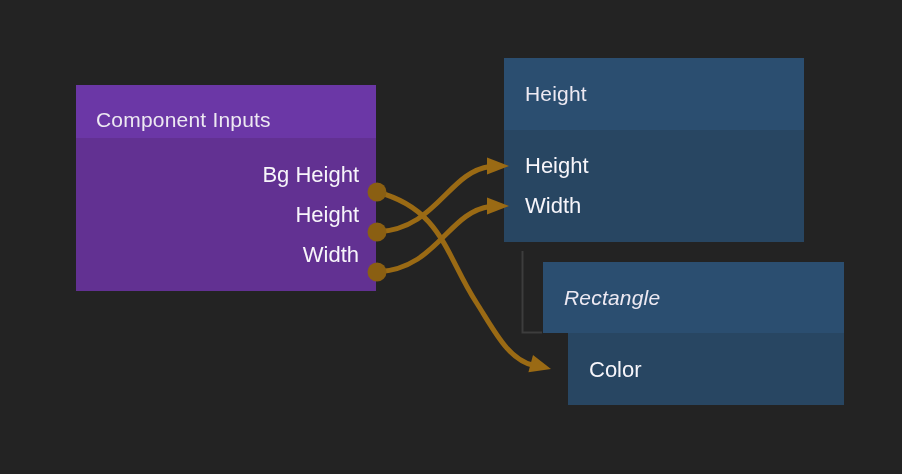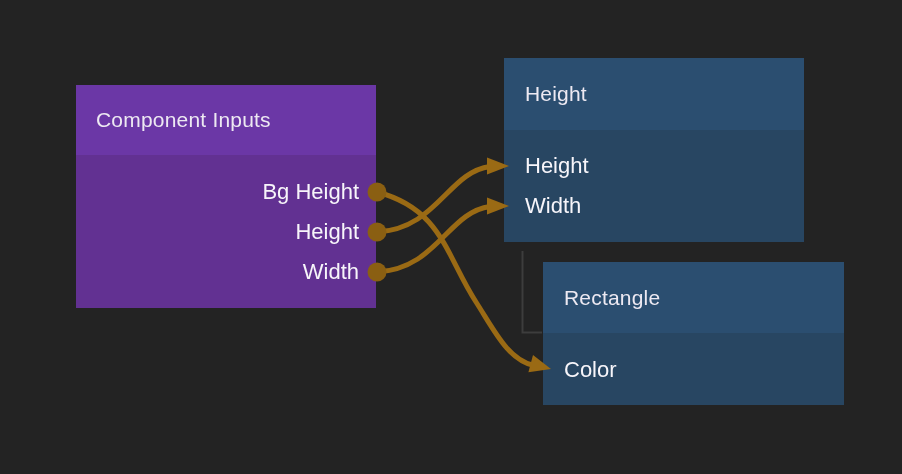--- a/index.html
+++ b/index.html
@@ -31,32 +31,32 @@
     white-space:nowrap;
   }
   .node .row{
     height:40px;line-height:40px;
     color:var(--label-text);
     font-size:22px;
     white-space:nowrap;
   }
   
   #node-ci{left:76px;top:85px;width:300px;height:223px;}
-  #node-ci .header{background:var(--purple-header);height:70px;line-height:70px;padding-left:20px;}
+  #node-ci .header{background:var(--purple-header);height:53px;line-height:70px;padding-left:20px;}
   #node-ci .body{background:var(--purple-body);height:153px;padding-top:17px;}
   #node-ci .row{text-align:right;padding-right:17px;}
   
   #node-group{left:504px;top:58px;width:300px;height:184px;}
   #node-group .header{background:var(--blue-header);height:72px;line-height:72px;}
   #node-group .body{background:var(--blue-body);height:112px;padding-top:16px;}
   #node-group .row{padding-left:21px;}
   
   #node-rect{left:543px;top:262px;width:301px;height:143px;}
-  #node-rect .header{background:var(--blue-header);height:71px;line-height:71px;}
-  #node-rect .body{background:var(--blue-body);height:72px;padding-top:17px;}
+  #node-rect .header{background:var(--blue-header);height:71px;line-height:71px;font-style:italic;}
+  #node-rect .body{background:var(--blue-body);height:72px;padding-top:17px;margin-left:25px;}
   #node-rect .row{padding-left:21px;}
   
   svg.wires{position:absolute;inset:0;z-index:5;}
   .wire-path{fill:none;stroke:var(--wire);stroke-width:5;stroke-linecap:round;}
   .arrowhead{fill:var(--wire);stroke:none;}
   .port-dot{fill:var(--port);stroke:none;}
   .hierarchy-line{fill:none;stroke:var(--hierarchy);stroke-width:2;}
 </style>
 </head>
 <body>

